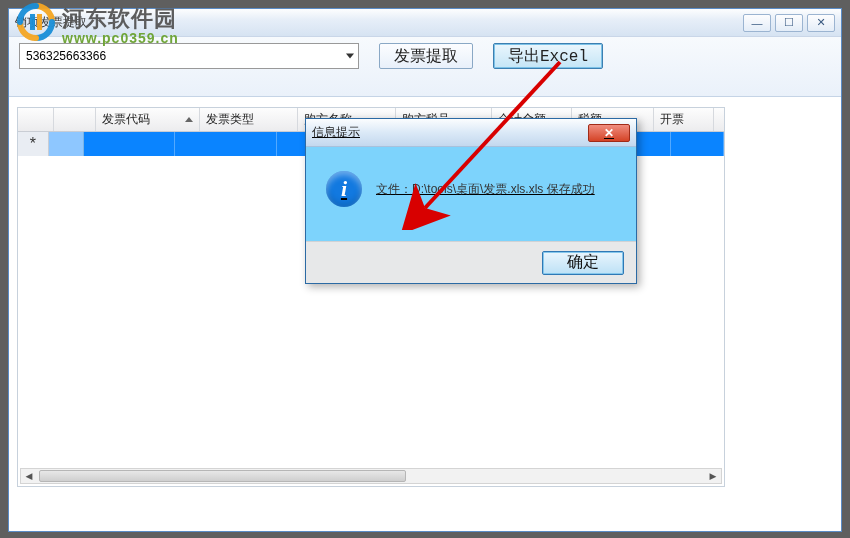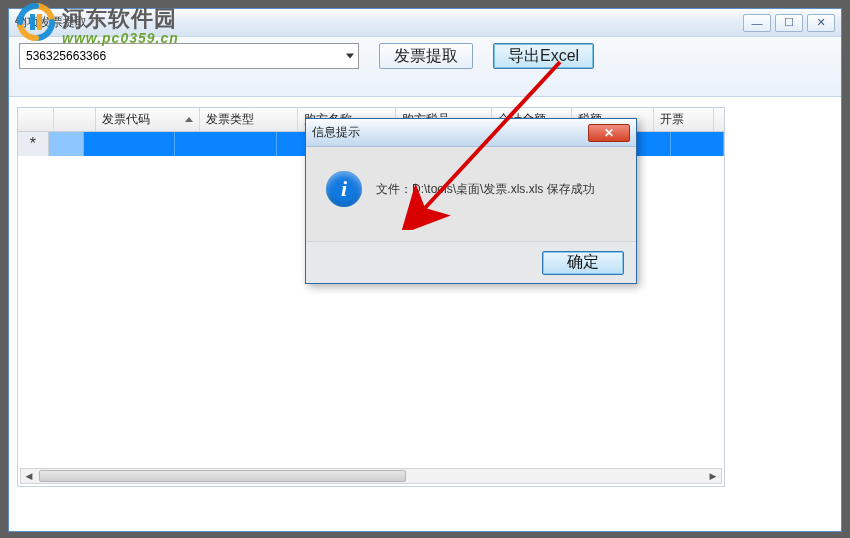--- a/index.html
+++ b/index.html
@@ -37,20 +37,21 @@
   border-top: 5px solid #333;
 }
 .btn-rect {
   height: 26px; padding: 0 14px; font-size: 16px;
   border: 1px solid #8aa8c5; background: linear-gradient(#fcfdff,#e8f0fa);
   display: flex; align-items: center; border-radius: 2px; color: #222;
 }
 .btn-highlight {
   border: 1px solid #3c7fb1; background: linear-gradient(#eaf6fd,#c4e5f6);
   box-shadow: 0 0 0 1px #7cc2e7 inset;
+  font-family: Liberation Mono, monospace;
 }
 
 .grid-area {
   position: absolute; left: 8px; top: 98px; width: 708px; height: 380px;
   border: 1px solid #c7d1dc; background: #fff;
 }
 .grid-header {
   display: flex; height: 24px; background: linear-gradient(#fdfdfd,#ececee);
   border-bottom: 1px solid #c9cdd4; font-size: 12px;
 }
@@ -79,21 +80,21 @@
   position: absolute; left: 2px; right: 2px; bottom: 2px; height: 16px;
   background: #f2f2f2; border: 1px solid #d4d4d4; display:flex;
 }
 .h-scroll .track { flex:1; display:flex; align-items:center; }
 .h-scroll .thumb { height: 12px; width: 55%; margin-left: 2px; background: linear-gradient(#e8e8e8,#cfcfcf); border:1px solid #b6b6b6; border-radius:2px; }
 .h-scroll .sbtn { width:16px; display:flex; align-items:center; justify-content:center; font-size:9px; color:#555; }
 
 
 .dialog {
   position: absolute; left: 305px; top: 118px; width: 332px; height: 166px;
-  background: #e5e5e5; border: 1px solid #2b6aa4; box-shadow: 3px 3px 8px rgba(0,0,0,0.3);
+  background: #7dd3fc; border: 1px solid #2b6aa4; box-shadow: 3px 3px 8px rgba(0,0,0,0.3); text-decoration: underline;
 }
 .dlg-titlebar {
   height: 28px; background: linear-gradient(#fbfdfe,#dbe9f7 50%,#c3d8ee);
   display:flex; align-items:center; padding:0 6px; font-size:12px; color:#222;
   border-bottom:1px solid #a8c1dc;
 }
 .dlg-close {
   margin-left:auto; width:42px; height:18px; background: linear-gradient(#f08d7f,#d44326);
   border:1px solid #a02b18; border-radius:2px; display:flex; align-items:center; justify-content:center;
   color:#fff; font-weight:bold; font-size:12px;
@@ -121,21 +122,21 @@
 
 .watermark {
   position:absolute; left:0; top:0; width:180px; height:50px; opacity:0.95; pointer-events:none;
   font-weight:bold;
   margin-left:8px;
 }
 .wm-logo-circle {
   position:absolute; left:8px; top:2px; width:40px; height:40px;
 }
 .wm-text { position:absolute; left:54px; top:4px; font-size:22px; color:#555; font-family: "SimHei", sans-serif; letter-spacing:1px; }
-.wm-url { position:absolute; left:54px; top:30px; font-size:14px; color:#6aa22f; letter-spacing:1px;font-style:italic; }
+.wm-url { position:absolute; left:54px; top:30px; font-size:14px; color:#6aa22f; letter-spacing:1px; }
 
 
 .arrow-svg { position:absolute; left:305px; top:50px; width:340px; height:180px; pointer-events:none; }
 </style>
 </head>
 <body>
 
 <div class="main-window">
   <div class="titlebar">
     <span class="title">销项发票提取</span>

